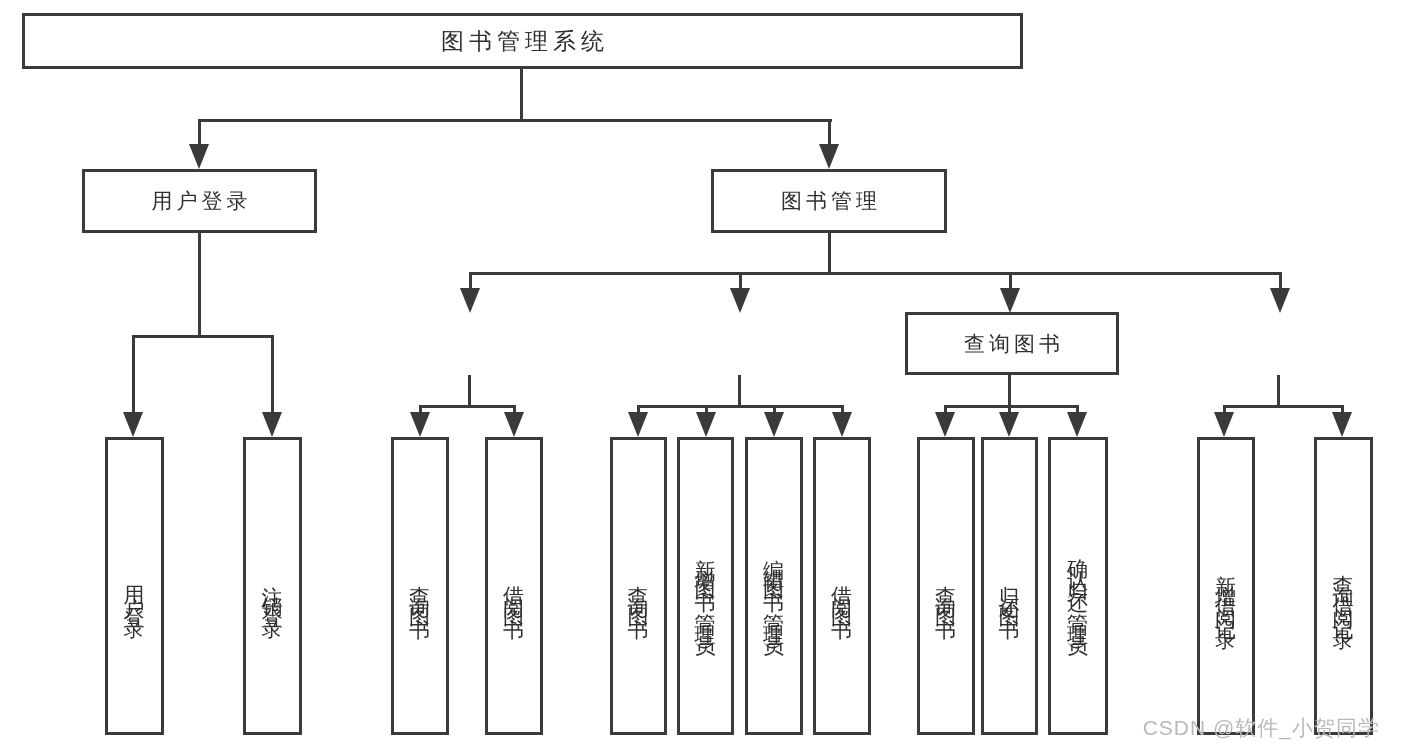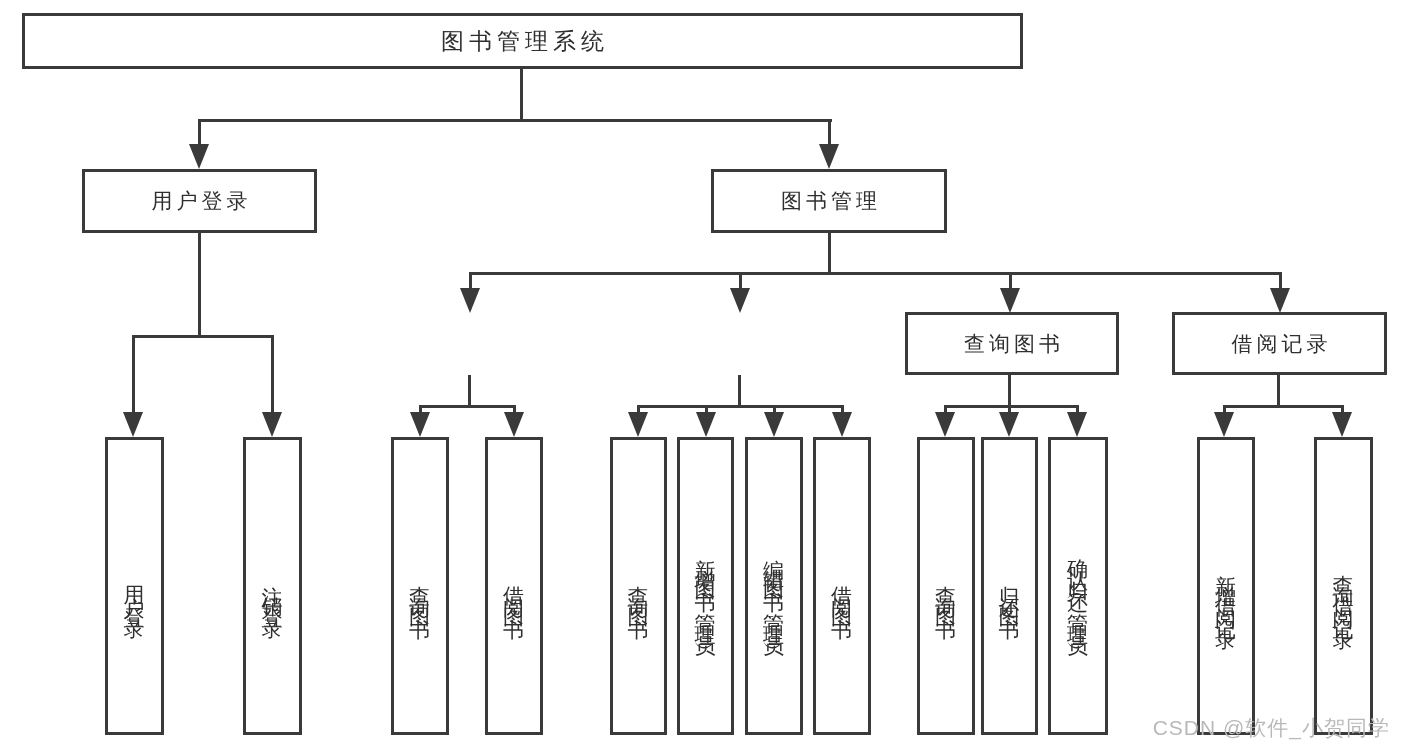--- a/index.html
+++ b/index.html
@@ -19,21 +19,21 @@
     writing-mode:vertical-rl; text-orientation:mixed;
     letter-spacing:11px; line-height:1.1; padding-top:10px;
   }
   .line { position:absolute; background:#3a3a3a; }
   .arrow {
     position:absolute; width:0; height:0;
     border-left:10px solid transparent; border-right:10px solid transparent;
     border-top:25px solid #3a3a3a;
   }
   .watermark {
-    position:absolute; right:15px; bottom:5px;
+    position:absolute; right:25px; bottom:5px;
     font-size:21px; color:#b9b9b9; letter-spacing:1px;
   }
 </style>
 </head>
 <body>
 
 <div class="canvas">
 
   <div class="box title-box" style="left:22px;top:13px;width:1001px;height:56px">图书管理系统</div>
 
@@ -59,21 +59,20 @@
   <div class="line" style="left:469px;top:272px;width:3px;height:19px"></div>
   <div class="arrow" style="left:460px;top:288px"></div>
   <div class="line" style="left:739px;top:272px;width:3px;height:19px"></div>
   <div class="arrow" style="left:730px;top:288px"></div>
   <div class="line" style="left:1009px;top:272px;width:3px;height:19px"></div>
   <div class="arrow" style="left:1000px;top:288px"></div>
   <div class="line" style="left:1279px;top:272px;width:3px;height:19px"></div>
   <div class="arrow" style="left:1270px;top:288px"></div>
 
   <div class="box" style="left:905px;top:312px;width:214px;height:63px">查询图书</div>
-  <div class="box" style="left:1172px;top:312px;width:215px;height:63px">借阅记录</div>
 
   <div class="line" style="left:468px;top:375px;width:3px;height:31px"></div>
   <div class="line" style="left:419px;top:405px;width:97px;height:3px"></div>
   <div class="line" style="left:419px;top:405px;width:3px;height:9px"></div>
   <div class="arrow" style="left:410px;top:412px"></div>
   <div class="line" style="left:513px;top:405px;width:3px;height:9px"></div>
   <div class="arrow" style="left:504px;top:412px"></div>
 
   <div class="line" style="left:738px;top:375px;width:3px;height:31px"></div>
   <div class="line" style="left:637px;top:405px;width:207px;height:3px"></div>

